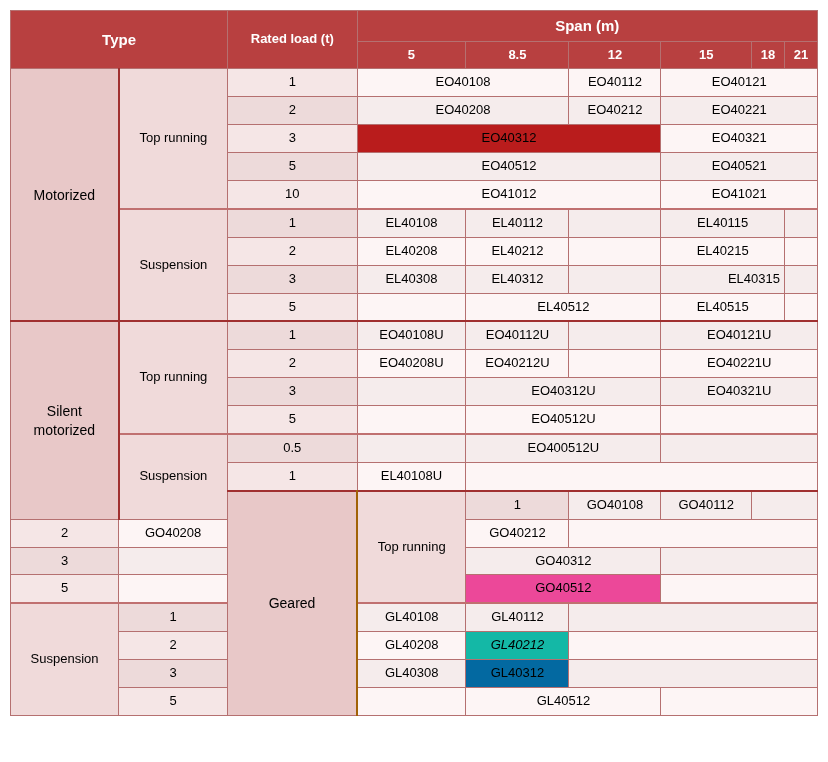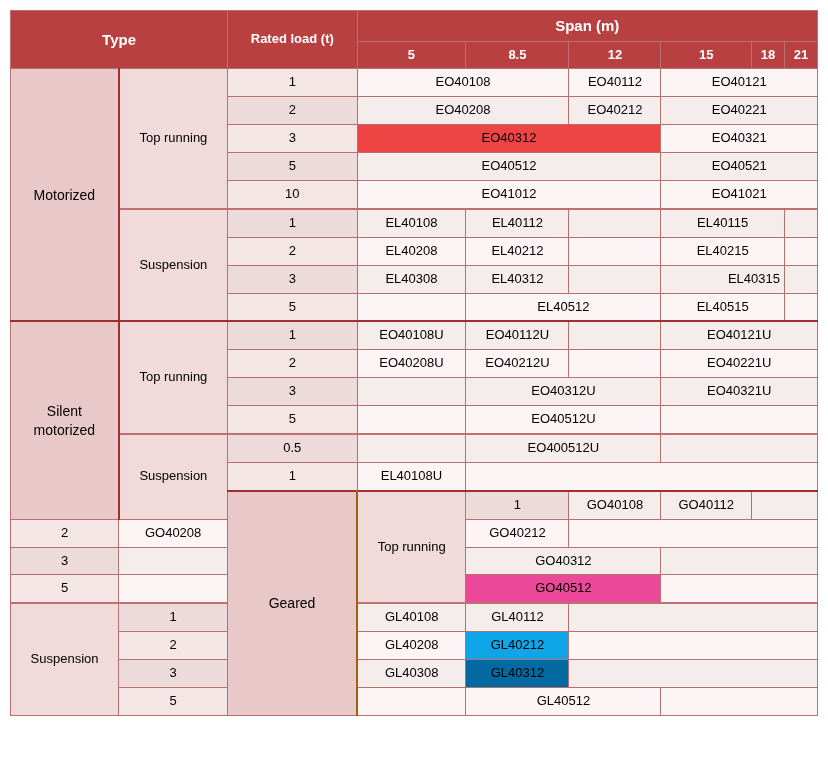--- a/index.html
+++ b/index.html
@@ -96,21 +96,21 @@
 
       <tr>
         <td class="rated-cell" style="background-color:#eddada;">2</td>
         <td colspan="2" style="background-color:#f5ecec;">EO40208</td>
         <td style="background-color:#f5ecec;">EO40212</td>
         <td colspan="3" style="background-color:#f5ecec;">EO40221</td>
       </tr>
 
       <tr>
         <td class="rated-cell" style="background-color:#f5e6e6;">3</td>
-        <td colspan="3" style="background-color:#ef4444;">EO40312</td>
+        <td colspan="3" style="background-color:#b91c1c;">EO40312</td>
         <td colspan="3" style="background-color:#fdf5f5;">EO40321</td>
       </tr>
 
       <tr>
         <td class="rated-cell" style="background-color:#eddada;">5</td>
         <td colspan="3" style="background-color:#f5ecec;">EO40512</td>
         <td colspan="3" style="background-color:#f5ecec;">EO40521</td>
       </tr>
 
       <tr>
@@ -224,21 +224,21 @@
       <tr style="border-top:2px solid #c07070;">
         <td rowspan="4" class="subtype-cell" style="background-color:#f0dada;">Suspension</td>
         <td class="rated-cell" style="background-color:#eddada;">1</td>
         <td style="background-color:#f5ecec;">GL40108</td>
         <td style="background-color:#f5ecec;">GL40112</td>
         <td colspan="4" style="background-color:#f5ecec;"></td>
       </tr>
       <tr>
         <td class="rated-cell" style="background-color:#f5e6e6;">2</td>
         <td style="background-color:#fdf5f5;text-align:center;">GL40208</td>
-        <td style="background-color:#0ea5e9;">GL40212</td>
+        <td style="background-color:#14b8a6;font-style:italic;">GL40212</td>
         <td colspan="4" style="background-color:#fdf5f5;"></td>
       </tr>
       <tr>
         <td class="rated-cell" style="background-color:#eddada;">3</td>
         <td style="background-color:#f5ecec;">GL40308</td>
         <td style="background-color:#0369a1;">GL40312</td>
         <td colspan="4" style="background-color:#f5ecec;"></td>
       </tr>
       <tr>
         <td class="rated-cell" style="background-color:#f5e6e6;">5</td>

